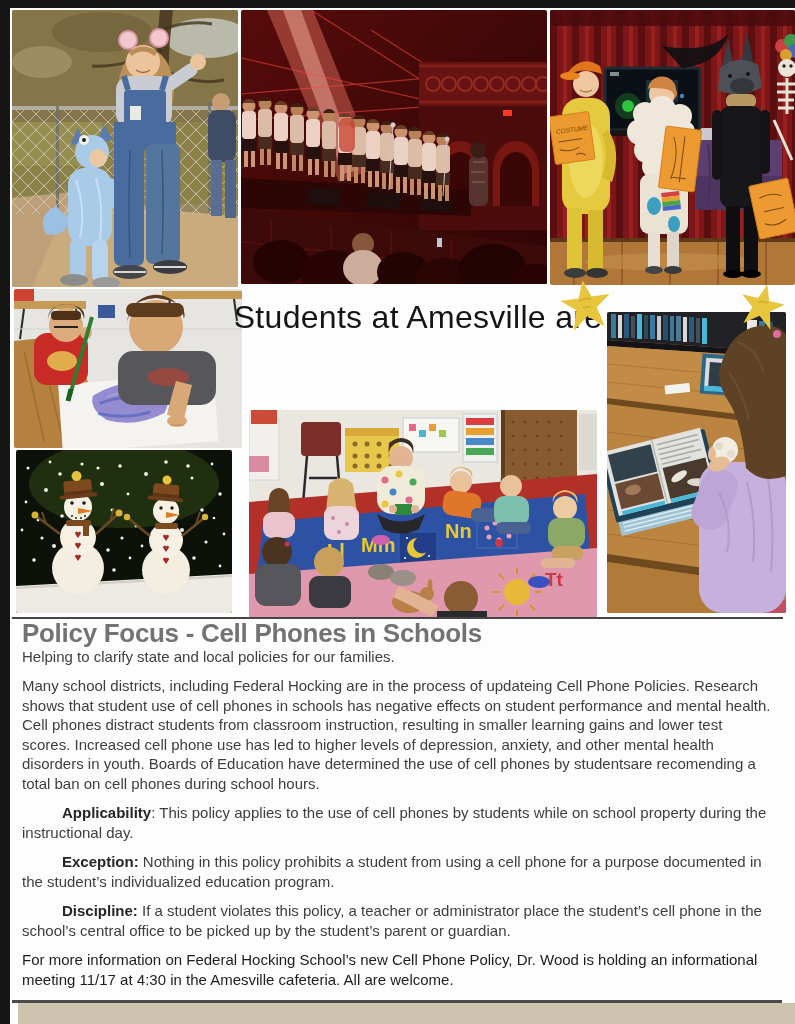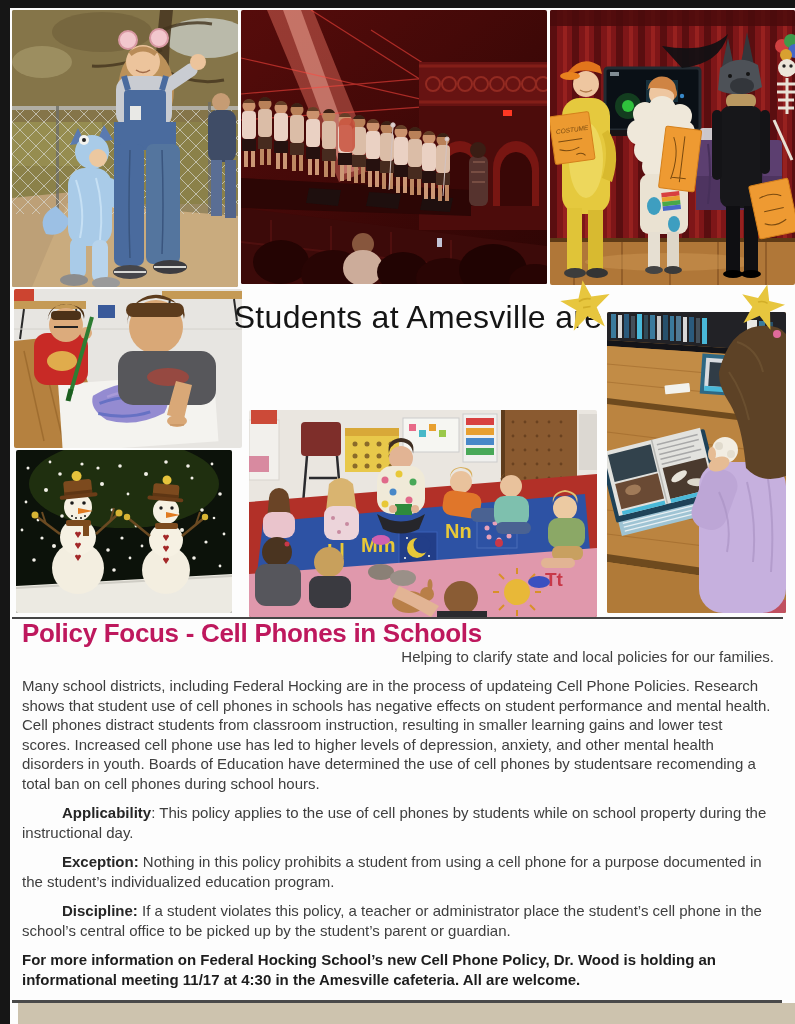--- a/index.html
+++ b/index.html
@@ -19,25 +19,25 @@
   .overlay-title{position:absolute;left:232px;top:299px;width:372px;text-align:center;
      font-weight:normal;font-size:32px;line-height:36px;color:#151515;letter-spacing:.3px;z-index:4;}
   .overlay-title div{white-space:nowrap;}
   .star{position:absolute;z-index:5;}
   .star svg{display:block;width:100%;height:100%;}
   .star1{left:558px;top:279px;width:56px;height:52px;transform:rotate(-8deg);}
   .star2{left:737px;top:283px;width:50px;height:46px;transform:rotate(14deg);}
   .separator{position:absolute;left:12px;top:617px;width:771px;height:2px;background:#454545;}
   .policy-text{position:absolute;left:22px;top:624px;width:752px;color:#3e3e3e;
      font-size:15px;line-height:19.5px;}
-  .policy-text h1{font-size:26px;font-weight:bold;color:#be185d;margin:0 0 3px;letter-spacing:-.3px;}
-  .subtitle{margin:0 0 9px;text-align:right;}
+  .policy-text h1{font-size:26px;font-weight:bold;color:#737373;margin:0 0 3px;letter-spacing:-.3px;}
+  .subtitle{margin:0 0 9px;}
   .policy-text p{margin:0 0 10px;}
   .policy-text strong{color:#262626;margin-left:40px;}
-  .footer-note{font-weight:bold;color:#1d1d1d;}
+  .footer-note{font-weight:normal;color:#1d1d1d;}
   .bottom-line{position:absolute;left:12px;top:1000px;width:770px;height:3px;background:#4a4a4a;}
   .bottom-band{position:absolute;left:18px;top:1003px;width:777px;height:21px;background:#cdc3ae;}
 </style>
 </head>
 <body>
 
 <div class="page">
   <div class="frame-top"></div>
   <div class="frame-left"></div>
 

